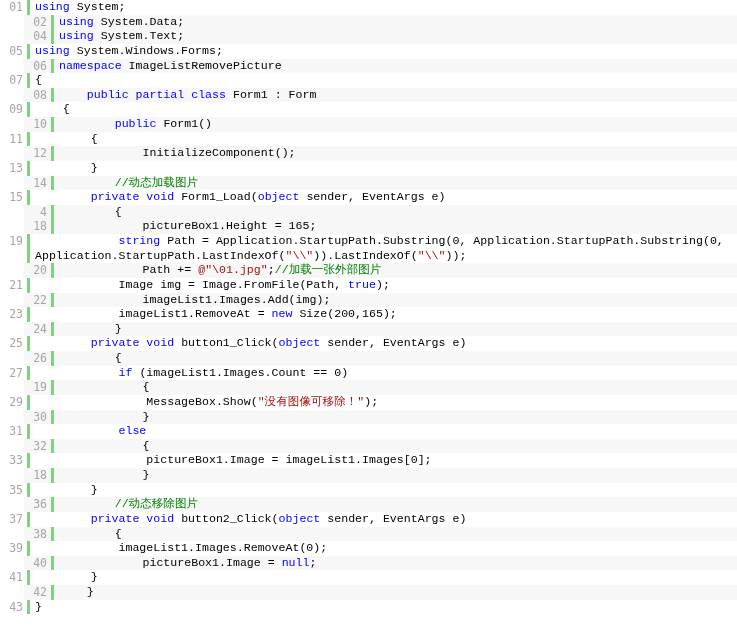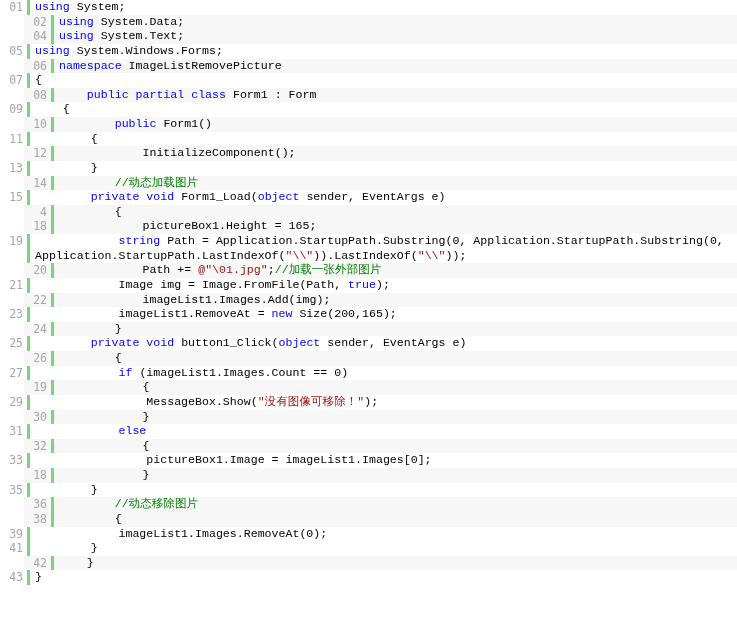--- a/index.html
+++ b/index.html
@@ -230,29 +230,39 @@
     <div class="code-row">
       <div class="gutter">35</div>
       <div class="green-bar"></div>
       <div class="code-cell"><span class="plain">        }</span></div>
     </div>
     <div class="code-row alt">
       <div class="gutter">36</div>
       <div class="green-bar"></div>
       <div class="code-cell"><span class="plain">        </span><span class="cmt">//动态移除图片</span></div>
     </div>
+    <div class="code-row">
+      <div class="gutter">37</div>
+      <div class="green-bar"></div>
+      <div class="code-cell"><span class="plain">        </span><span class="kw">private void</span><span class="plain"> button2_Click(</span><span class="kw">object</span><span class="plain"> sender, EventArgs e)</span></div>
+    </div>
     <div class="code-row alt">
       <div class="gutter">38</div>
       <div class="green-bar"></div>
       <div class="code-cell"><span class="plain">        {</span></div>
     </div>
     <div class="code-row">
       <div class="gutter">39</div>
       <div class="green-bar"></div>
       <div class="code-cell"><span class="plain">            imageList1.Images.RemoveAt(0);</span></div>
+    </div>
+    <div class="code-row alt">
+      <div class="gutter">40</div>
+      <div class="green-bar"></div>
+      <div class="code-cell"><span class="plain">            pictureBox1.Image = </span><span class="kw">null</span><span class="plain">;</span></div>
     </div>
     <div class="code-row">
       <div class="gutter">41</div>
       <div class="green-bar"></div>
       <div class="code-cell"><span class="plain">        }</span></div>
     </div>
     <div class="code-row alt">
       <div class="gutter">42</div>
       <div class="green-bar"></div>
       <div class="code-cell"><span class="plain">    }</span></div>

